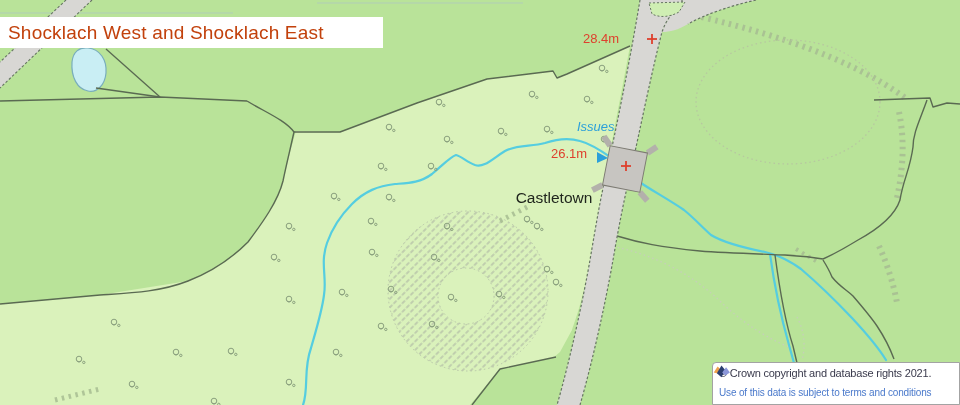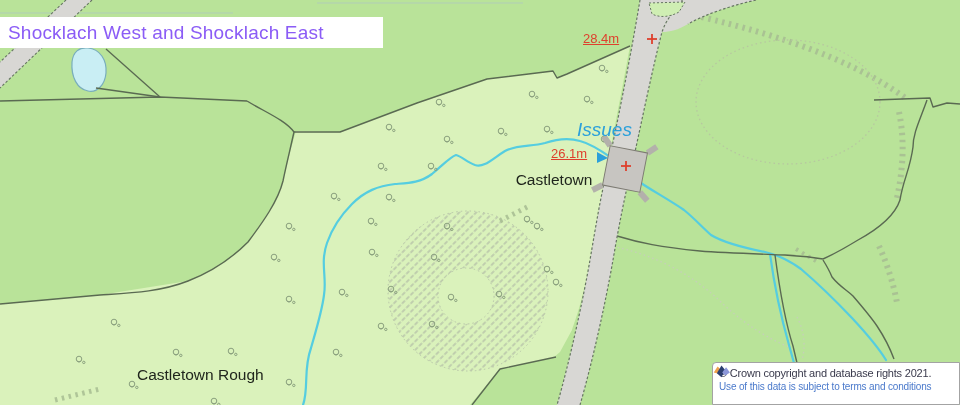--- a/index.html
+++ b/index.html
@@ -5,36 +5,36 @@
   html,body{margin:0;padding:0;background:#e8e8e8;}
   .stage{
     position:relative;width:960px;height:405px;overflow:hidden;
     font-family:"Liberation Sans",sans-serif;background:#b9e399;
   }
   .stage svg{position:absolute;left:0;top:0;}
   .label{position:absolute;white-space:nowrap;z-index:4;}
   .title-box{
     position:absolute;left:0;top:17px;width:383px;height:31px;background:#ffffff;
     display:flex;align-items:center;padding-left:8px;box-sizing:border-box;
-    font-size:19px;color:#8b5cf6;z-index:6;letter-spacing:.2px;
+    font-size:19px;color:#c2410c;z-index:6;letter-spacing:.2px;
   }
-  .spot{color:#de402d;font-size:13px;font-weight:500;text-decoration:underline;}
-  .issues{color:#2ba0da;font-style:italic;font-size:19px;}
+  .spot{color:#de402d;font-size:13px;font-weight:500;}
+  .issues{color:#2ba0da;font-style:italic;font-size:13px;}
   .place{color:#20261d;font-size:15.5px;}
-  .bridge-label{left:490px;top:170px;width:128px;text-align:center;line-height:20px;}
+  .bridge-label{left:490px;top:188px;width:128px;text-align:center;line-height:20px;}
   .rough-label{left:137px;top:366px;}
   .attr-box{
     position:absolute;left:712px;top:362px;width:248px;height:43px;background:#ffffff;
     border:1px solid #a3a3a3;border-radius:4px 0 0 0;box-sizing:border-box;
     padding:4px 3px 3px 6px;z-index:6;
   }
   .attr-row{display:flex;align-items:center;gap:4px;}
   .attr-copy{font-size:11px;color:#3a3a4c;letter-spacing:-0.2px;white-space:nowrap;}
   .attr-link{font-size:10px;color:#4a79cb;letter-spacing:-0.15px;white-space:nowrap;
-    display:block;margin-top:2px;text-decoration:none;cursor:pointer;}
+    display:block;margin-top:8px;text-decoration:none;cursor:pointer;}
 </style>
 </head>
 <body>
 
 <div class="stage">
 
   <svg id="map-svg" width="960" height="405" viewBox="0 0 960 405">
     <defs>
       <pattern id="moundHatch" width="6" height="6" patternUnits="userSpaceOnUse" patternTransform="rotate(45)">
         <line x1="1" y1="0" x2="1" y2="6" stroke="#b9c6aa" stroke-width="1.6" stroke-dasharray="2.5,1.8"></line>
@@ -194,21 +194,20 @@
   <div class="title-box">
     <span>Shocklach West and Shocklach East</span>
   </div>
 
   <div class="label spot" style="left:583px;top:31px;">28.4m</div>
   <div class="label issues" style="left:577px;top:119px;">Issues</div>
   <div class="label spot" style="left:551px;top:146px;text-align:right;">26.1m</div>
   <div class="label place bridge-label">
     <div>Castletown</div>
   </div>
-  <div class="label place rough-label">Castletown Rough</div>
 
   <div class="attr-box">
     <div class="attr-row">
       <svg width="20" height="16" viewBox="0 0 26 20">
         <polygon points="1,12 6,4 10,8 5,13" fill="#efa14b"></polygon>
         <polygon points="5,13 11,3 16,9 11,18" fill="#2c3e70"></polygon>
         <polygon points="12,12 17,5 22,12 16,16" fill="#8b96d9"></polygon>
       </svg>
       <span class="attr-copy">© Crown copyright and database rights 2021.</span>
     </div>

